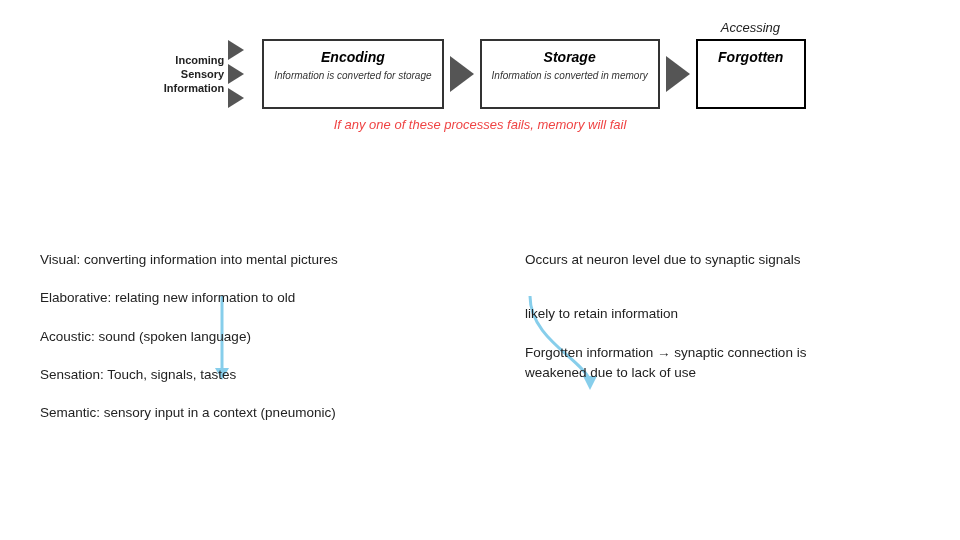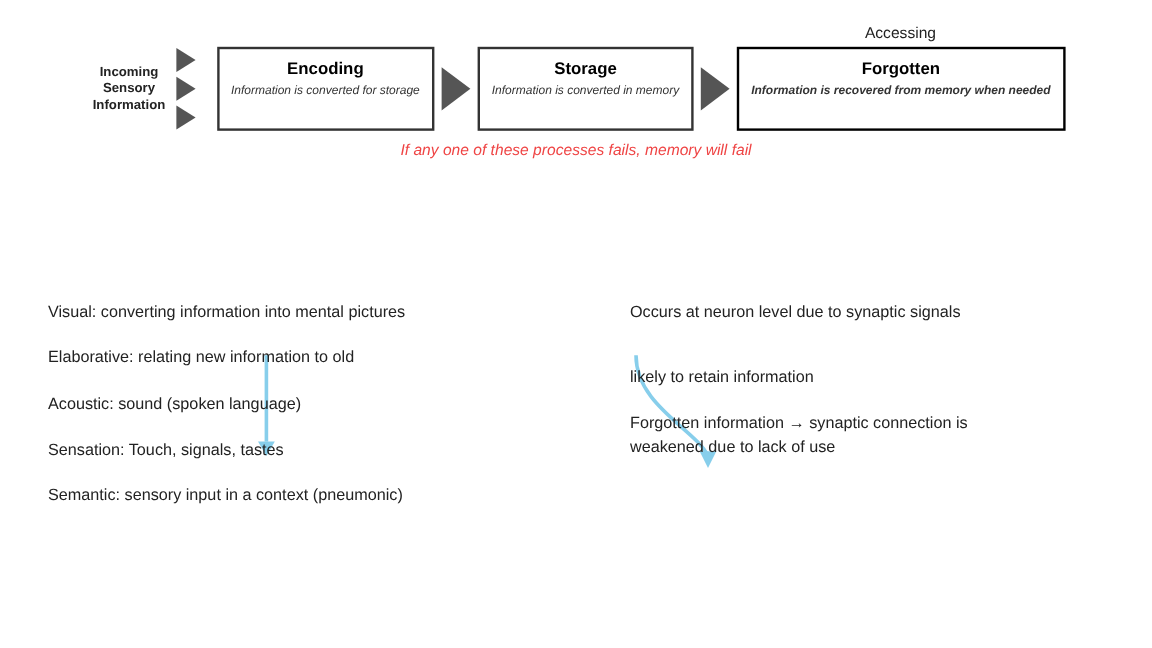--- a/index.html
+++ b/index.html
@@ -23,33 +23,34 @@
       flex-direction: column;
       align-items: center;
     }
 
     .accessing-label {
       font-size: 13px;
       color: #222;
       margin-bottom: 4px;
       align-self: flex-end;
       margin-right: 180px;
+      font-style: italic;
     }
 
     .flow-row {
       display: flex;
       align-items: center;
       gap: 0;
     }
 
     .incoming-label {
       font-size: 11px;
       color: #222;
       font-weight: bold;
-      text-align: center;
+      text-align: right;
       line-height: 1.3;
       width: 70px;
     }
 
     .arrows-in {
       display: flex;
       flex-direction: column;
       gap: 4px;
       margin: 0 4px;
     }
@@ -76,20 +77,21 @@
 
     .box-retrieval {
       border: 2px solid #000;
       font-weight: bold;
     }
 
     .box-title {
       font-weight: bold;
       font-size: 14px;
       margin-bottom: 4px;
+      font-style: italic;
     }
 
     .box-text {
       font-size: 10px;
       color: #333;
       line-height: 1.3;
       font-style: italic;
     }
 
     .big-arrow {
@@ -178,21 +180,20 @@
       <div class="box-title">Storage</div>
       <div class="box-text">Information is converted in memory</div>
     </div>
 
     <div class="big-arrow">
       <div class="big-arrow-shape"></div>
     </div>
 
     <div class="box box-retrieval">
       <div class="box-title">Forgotten</div>
-      <div class="box-text">Information is recovered from memory when needed</div>
     </div>
   </div>
 
   <div class="subtitle-row">
     <span class="subtitle-text">If any one of these processes fails, memory will fail</span>
   </div>
 </div>
 
 <svg style="position:absolute; top:148px; left:0; width:960px; height:100px; overflow:visible;">
 

